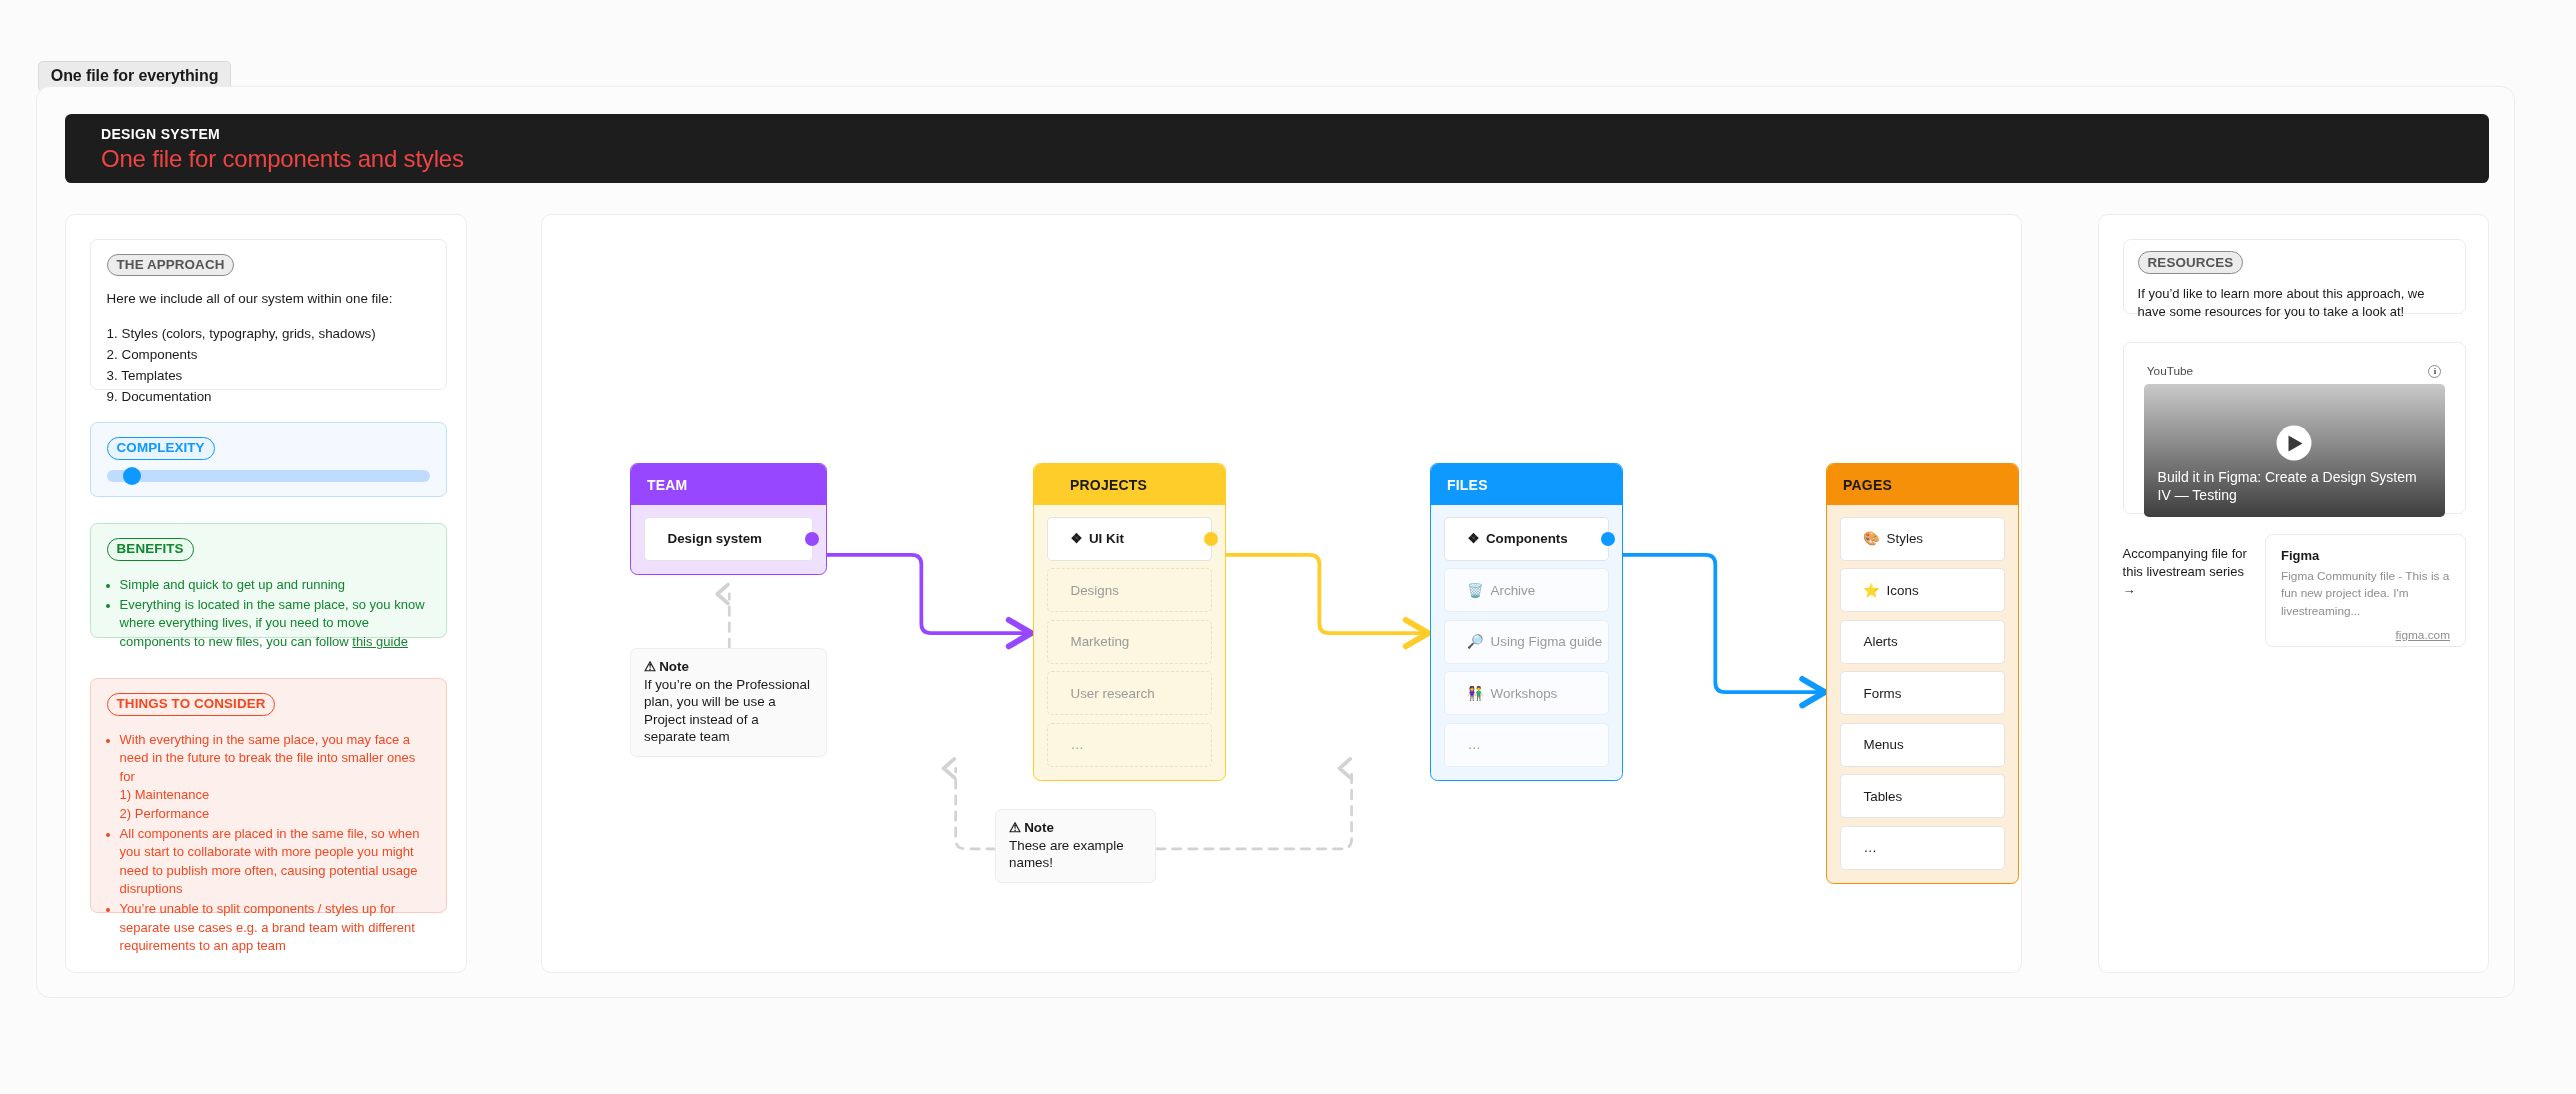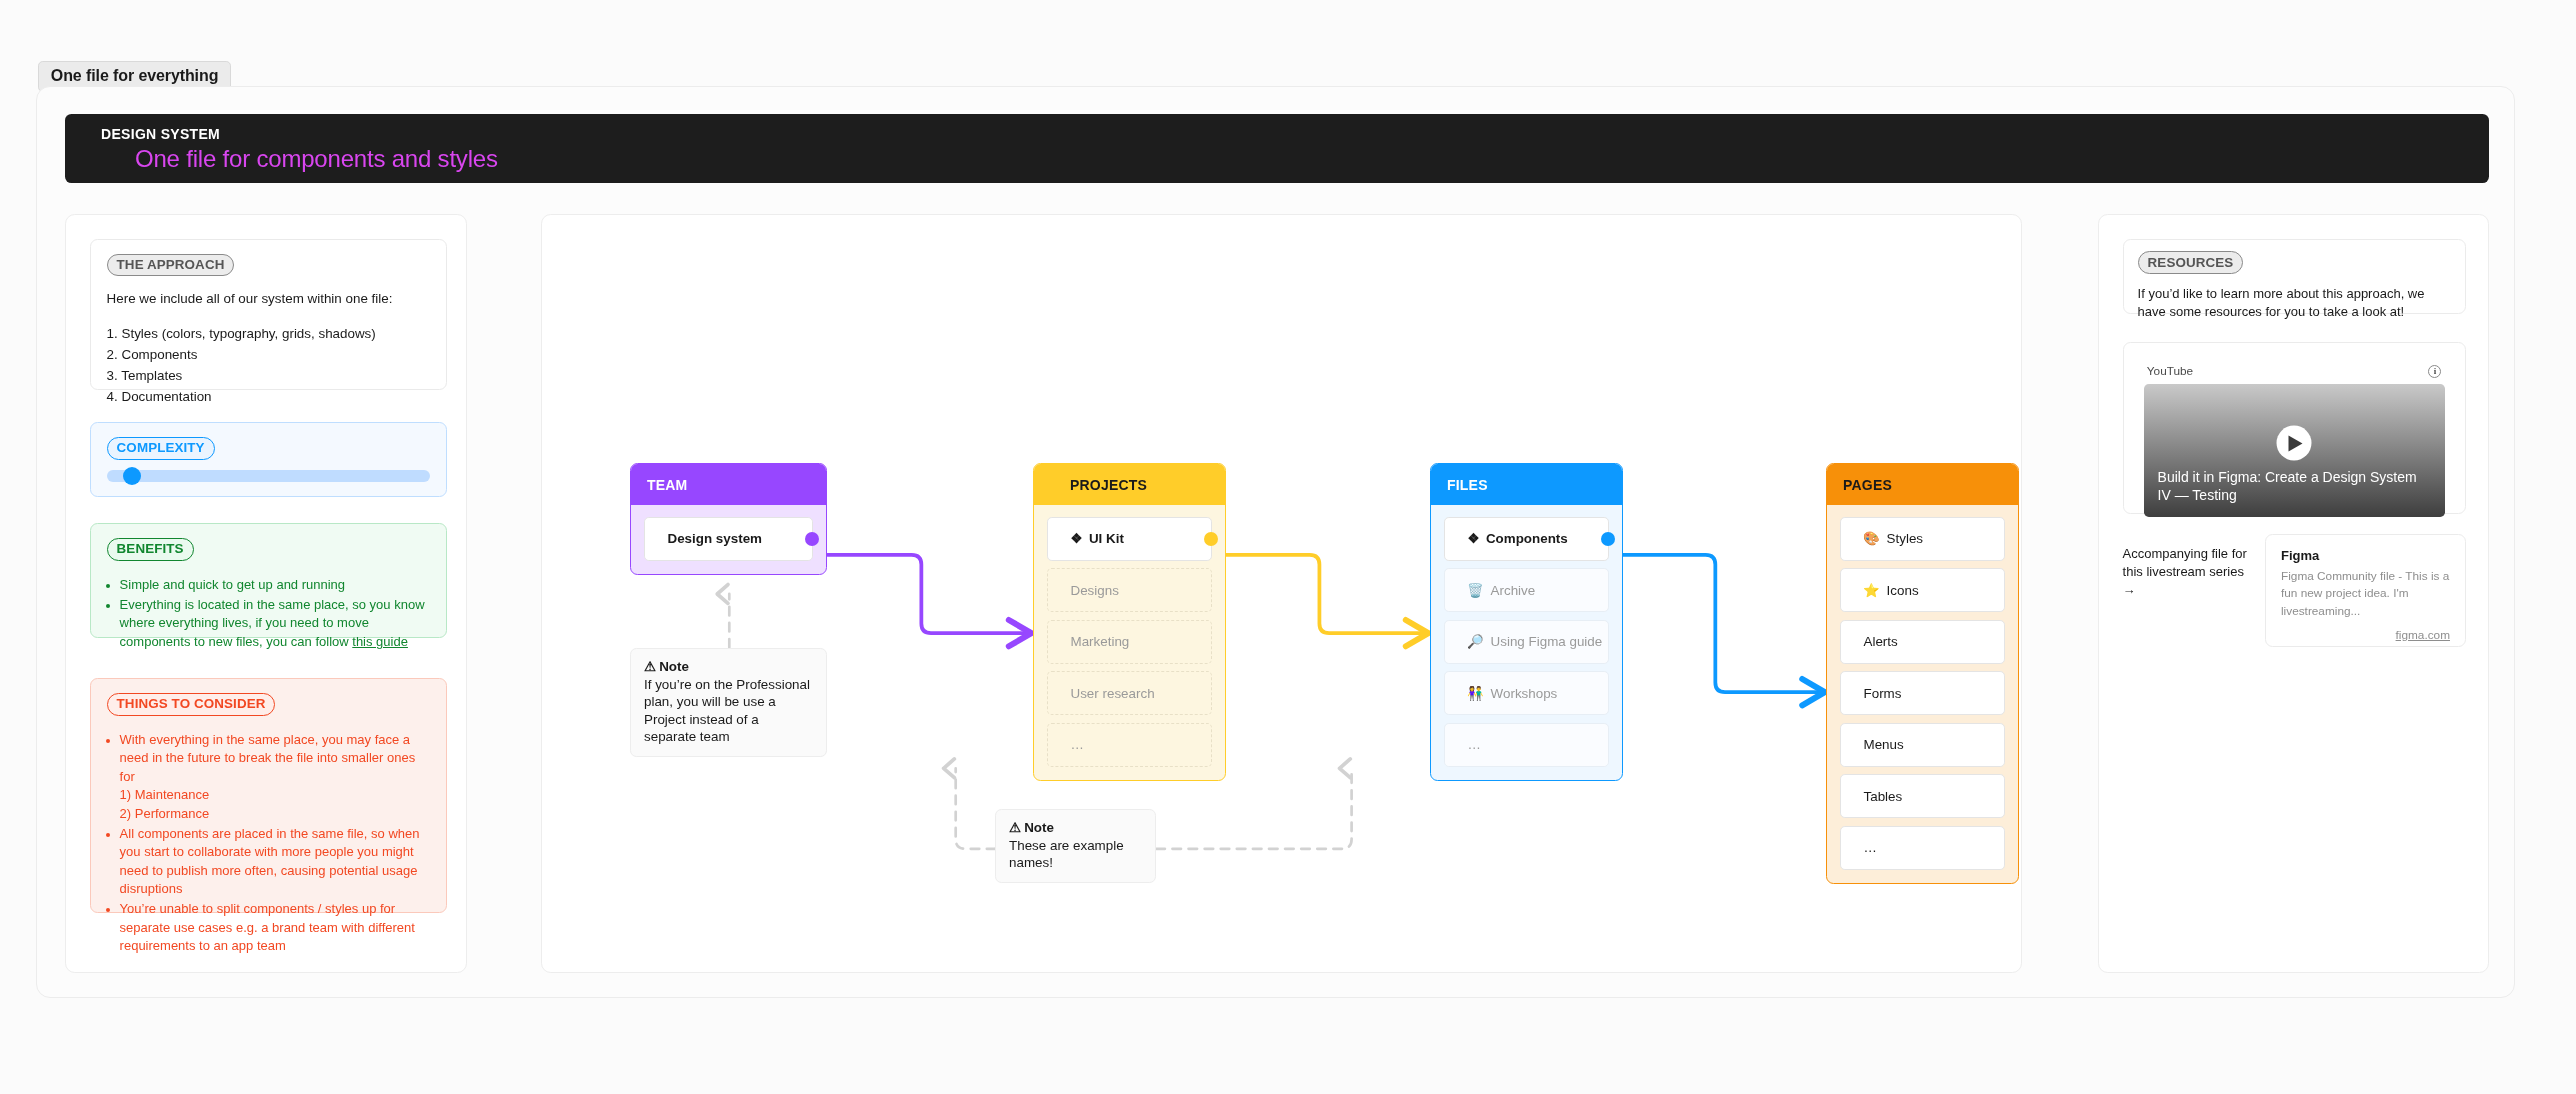--- a/index.html
+++ b/index.html
@@ -36,22 +36,22 @@
     width: 2424px; height: 69px;
     background: #1d1d1d;
     border-radius: 6.4px;
     padding: 11.8px 0 0 36px;
   }
   .banner-eyebrow {
     font-size: 14px; font-weight: 700; color: #ffffff;
     letter-spacing: 0.3px;
   }
   .banner-title {
-    font-size: 24px; font-weight: 400; color: #d946ef;
-    margin-top: 3.2px; letter-spacing: -0.2px; margin-left: 34px;
+    font-size: 24px; font-weight: 400; color: #ef4444;
+    margin-top: 3.2px; letter-spacing: -0.2px;
   }
 
   
   .panel {
     position: absolute;
     background: #ffffff;
     border: 1.1px solid #ededed;
     border-radius: 9.7px;
   }
   #panel-left   { left: 28px;   top: 127px; width: 402px;  height: 759px; }
@@ -268,21 +268,21 @@
 
   <div class="panel" id="panel-left">
 
     <div class="side-card" id="card-approach">
       <span class="pill grey">THE APPROACH</span>
       <div class="approach-lead">Here we include all of our system within one file:</div>
       <ul class="approach-list">
         <li>1. Styles (colors, typography, grids, shadows)</li>
         <li>2. Components</li>
         <li>3. Templates</li>
-        <li>4. Documentation</li>
+        <li>9. Documentation</li>
       </ul>
     </div>
 
     <div class="side-card" id="card-complex">
       <span class="pill blue">COMPLEXITY</span>
       <div class="slider-wrap">
         <div class="slider-track">
           <div class="slider-thumb" id="slider-thumb" style="left: 8%;"></div>
         </div>
       </div>

